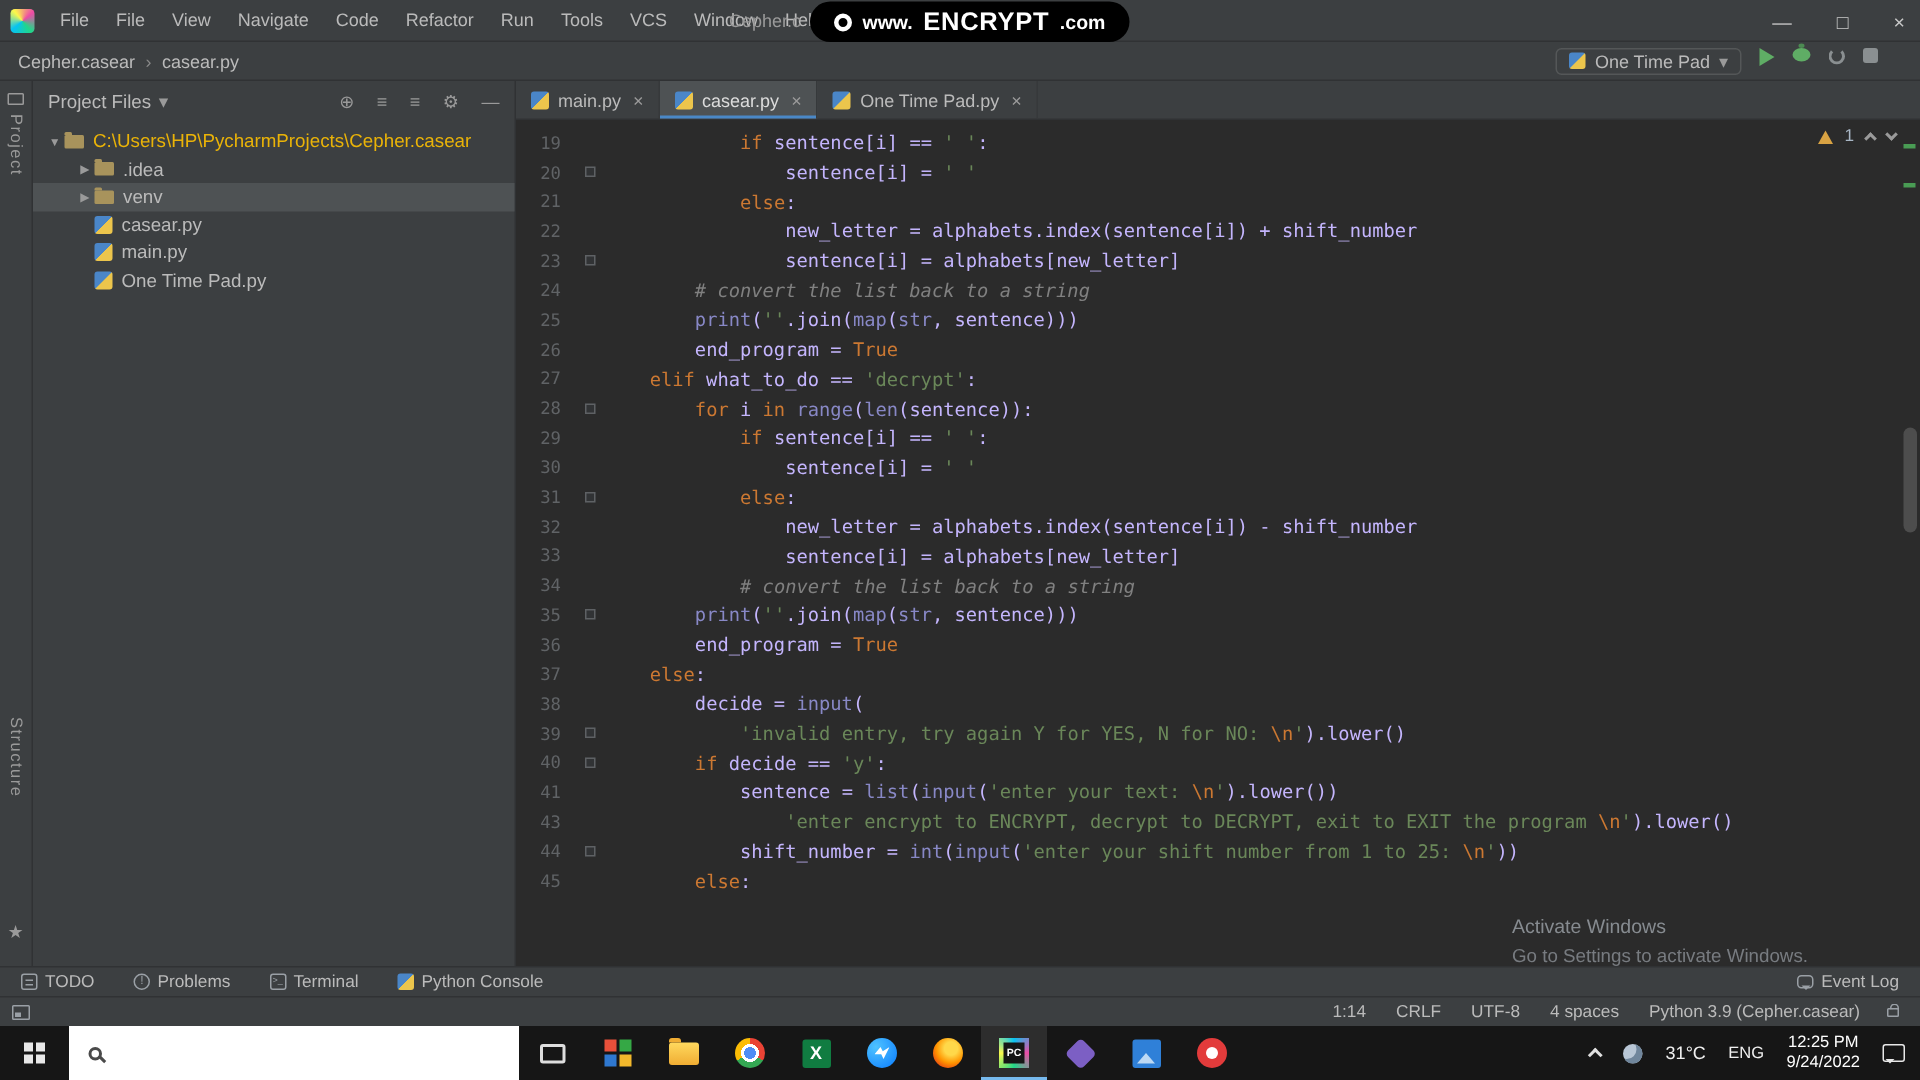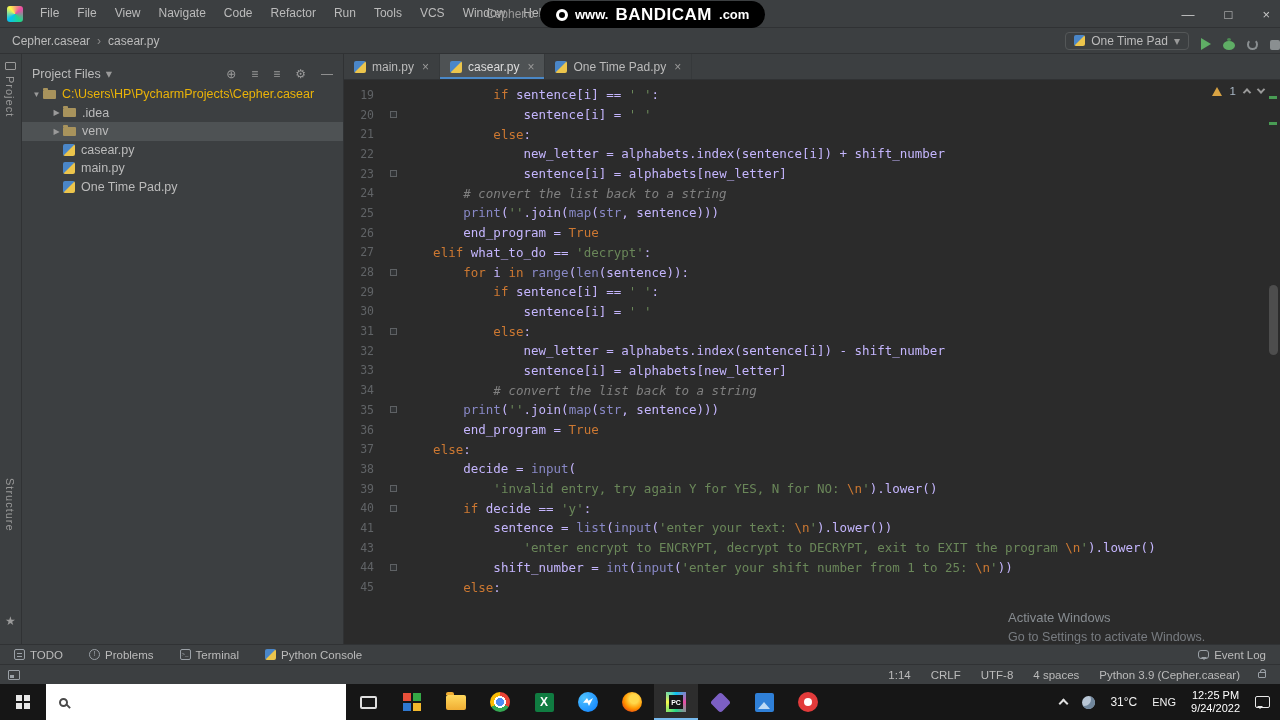--- a/index.html
+++ b/index.html
@@ -14,41 +14,41 @@
   .bdc-pill{position:absolute;left:540px;top:1px;height:27px;border-radius:14px;background:#000;display:flex;align-items:center;padding:0 16px;gap:7px;color:#fff;z-index:5;}
   .bdc-ring{width:12px;height:12px;border:3.5px solid #fff;border-radius:50%;flex:none;}
   .bdc-www,.bdc-com{font-size:13px;font-weight:bold;}
   .bdc-brand{font-size:17px;font-weight:bold;letter-spacing:.5px;}
   .winctl{position:absolute;right:10px;top:0;height:28px;display:flex;align-items:center;gap:30px;color:#c8c8c8;font-size:13px;}
   .winctl span{cursor:default;}
 
   
   .navbar{height:26px;background:#3c3f41;border-bottom:1px solid #303234;display:flex;align-items:center;padding-left:12px;color:#bbbbbb;font-size:12px;}
   .crumbs{display:flex;align-items:center;gap:7px;}
-  .runbar{margin-left:auto;display:flex;align-items:flex-end;gap:12px;padding-right:0;}
+  .runbar{margin-left:auto;display:flex;align-items:flex-start;gap:12px;padding-right:28px;}
   .cfgbox{display:flex;align-items:center;gap:6px;border:1px solid #545758;border-radius:4px;padding:1px 8px;}
   .cfgicon{width:11px;height:11px;border-radius:2px;background:linear-gradient(135deg,#4a86c8 49%,#ecc54c 51%);}
   .play-icon{width:0;height:0;border-left:10px solid #5fad65;border-top:6px solid transparent;border-bottom:6px solid transparent;}
   .bug-icon{width:12px;height:9px;background:#5fad65;border-radius:50%;position:relative;}
   .bug-icon::before{content:"";position:absolute;left:4px;top:-3px;width:4px;height:3px;background:#4c8a52;border-radius:50%;}
   .rerun-icon{width:11px;height:11px;border:2px solid #8a8f91;border-top-color:transparent;border-radius:50%;}
   .stop-icon{width:10px;height:10px;background:#8a8f91;border-radius:2px;}
 
   
   .main{display:flex;height:590px;}
   .stripe{width:22px;background:#3c3f41;border-right:1px solid #303234;position:relative;flex:none;}
   .stripe-ico{position:absolute;top:8px;left:5px;width:11px;height:8px;border:1px solid #9a9a9a;border-radius:1px;}
   .vlabel{writing-mode:vertical-rl;font-size:11px;color:#9a9a9a;position:absolute;left:4px;letter-spacing:1px;}
   .vl-project{top:22px;}
   .vl-structure{top:424px;}
   .favstar{position:absolute;bottom:16px;left:5px;color:#9a9a9a;font-size:12px;}
 
   
   .ppanel{width:322px;background:#3c3f41;border-right:1px solid #303234;flex:none;font-size:12.5px;color:#bbbbbb;}
-  .phead{height:27px;display:flex;align-items:flex-end;padding:0 10px;gap:5px;}
+  .phead{height:27px;display:flex;align-items:center;padding:0 10px;gap:5px;}
   .phead .hicons{margin-left:auto;display:flex;align-items:center;gap:15px;color:#9a9a9a;font-size:12px;}
   .tree{padding-top:4px;}
   .trow{height:18.5px;display:flex;align-items:center;cursor:default;}
   .trow.sel{background:#4e5254;}
   .tarrow{width:13px;font-size:8px;color:#9a9a9a;text-align:center;flex:none;}
   .folder-icon{position:relative;width:13px;height:9px;background:#a8935c;border-radius:1px;flex:none;margin-right:6px;}
   .folder-icon::before{content:"";position:absolute;top:-2px;left:0;width:5px;height:2px;background:#a8935c;border-radius:1px 1px 0 0;}
   .py-icon{width:12px;height:12px;border-radius:2px;background:linear-gradient(135deg,#4a86c8 49%,#ecc54c 51%);flex:none;margin-right:6px;}
   .trow .tlabel{white-space:nowrap;}
   .trow.root .tlabel{color:#eab308;}
@@ -160,21 +160,21 @@
         <span class="menu-item">Run</span>
         <span class="menu-item">Tools</span>
         <span class="menu-item">VCS</span>
         <span class="menu-item">Window</span>
         <span class="menu-item">Help</span>
       </div>
     <span class="wintitle">Cepher.c</span>
     <div class="bdc-pill">
       <span class="bdc-ring"></span>
       <span class="bdc-www">www.</span>
-        <span class="bdc-brand">BANDICAM</span>
+        <span class="bdc-brand">ENCRYPT</span>
         <span class="bdc-com">.com</span>
     </div>
     <div class="winctl">
       <span>—</span>
       <span>□</span>
       <span>×</span>
     </div>
   </div>
 
   <div class="navbar">

